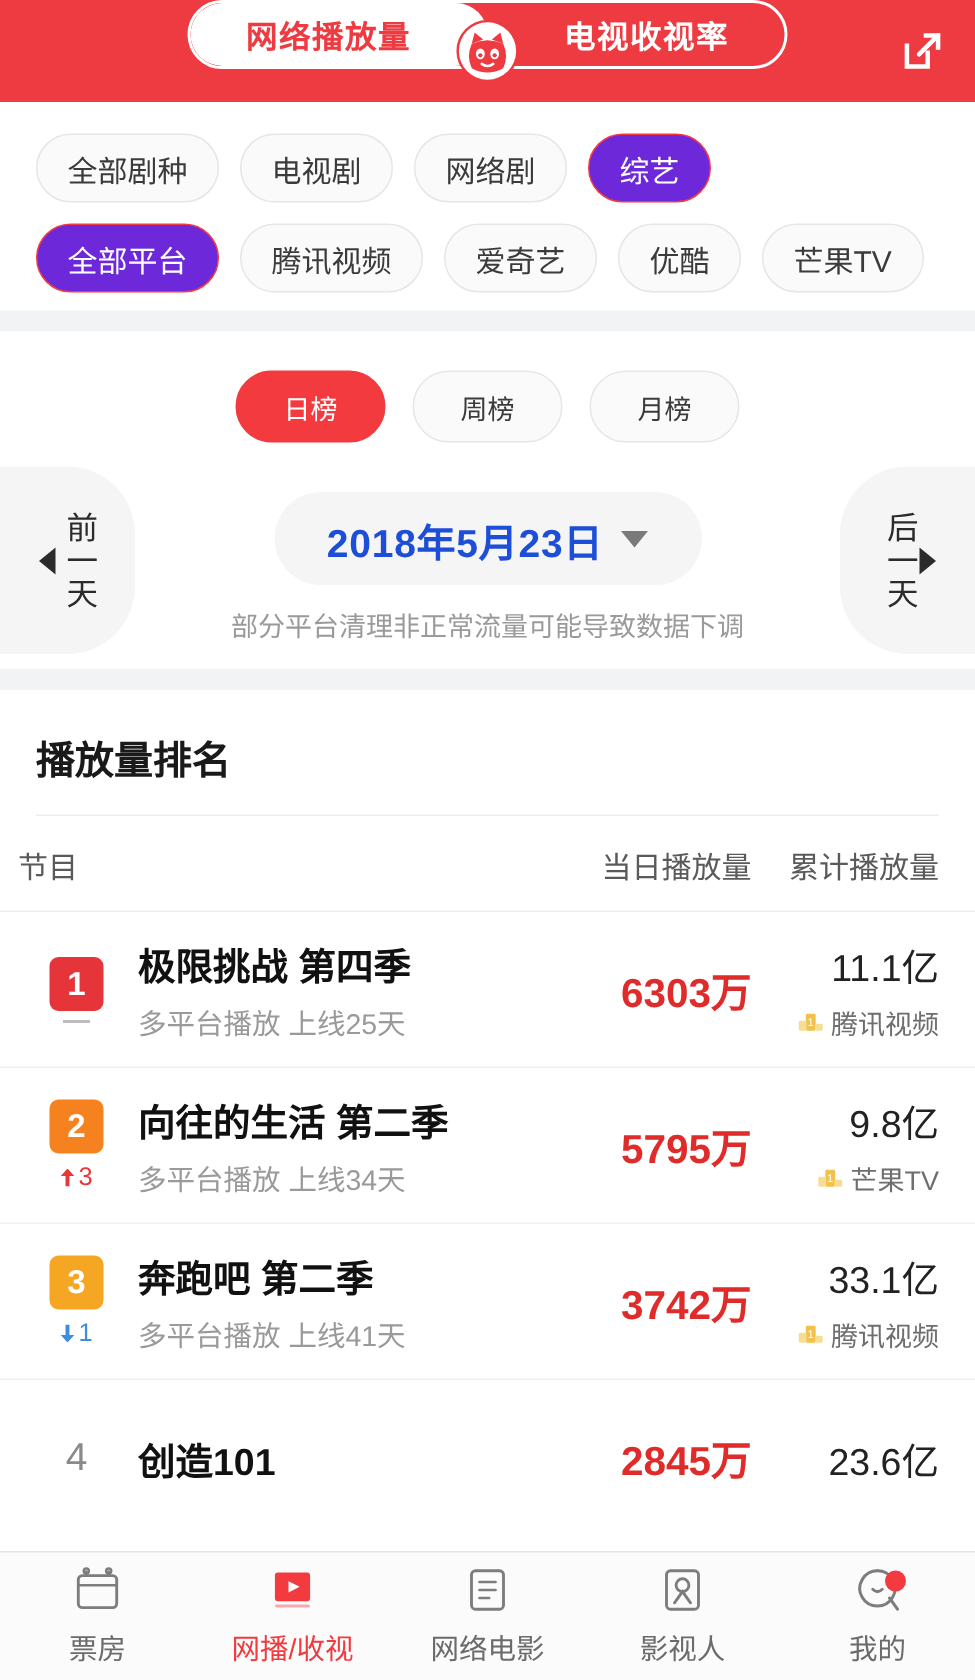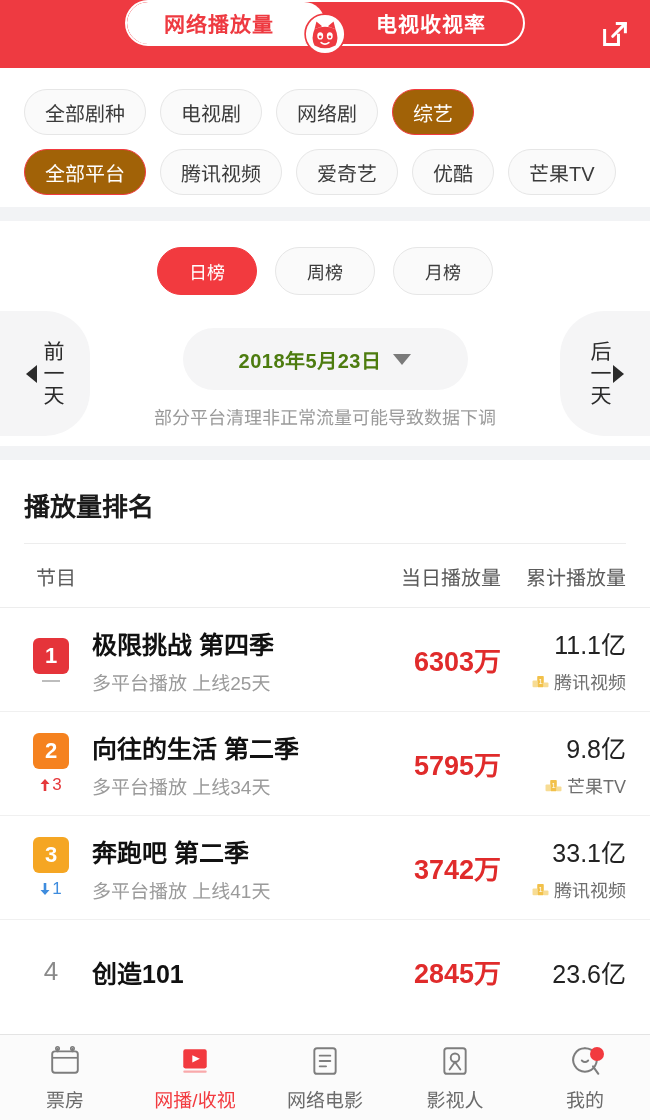--- a/index.html
+++ b/index.html
@@ -92,21 +92,21 @@
     color: #3b3b3b;
     font-size: 20px;
     display: flex;
     align-items: center;
     justify-content: center;
     padding: 0 20px;
     white-space: nowrap;
     flex: 0 0 auto;
   }
   .chip.on {
-    background: #a16207;
+    background: #6d28d9;
     border-color: #F23A3F;
     color: #ffffff;
   }
 
   .gap-bar { height: 14px; background: #f2f3f5; flex: 0 0 14px; }
 
   
   .period-wrap {
     background: #fff;
     padding-top: 26px;
@@ -164,31 +164,31 @@
   .date-center { display: flex; flex-direction: column; align-items: center; }
   .date-pill {
     width: 285px; height: 62px;
     background: #f5f5f6;
     border-radius: 31px;
     display: flex;
     align-items: center;
     justify-content: center;
     gap: 12px;
   }
-  .date-pill .dtext { font-size: 20px; font-weight: bold; color: #4d7c0f; letter-spacing: .5px; }
+  .date-pill .dtext { font-size: 26px; font-weight: bold; color: #1d4ed8; letter-spacing: .5px; }
   .caret { width: 0; height: 0; border-left: 9px solid transparent; border-right: 9px solid transparent; border-top: 11px solid #7a7a7a; }
   .date-note { margin-top: 13px; font-size: 18px; color: #9a9a9a; }
 
   
   .rank-card { background: #fff; flex: 1 1 auto; overflow: hidden; position: relative; }
   .rank-title { font-size: 26px; font-weight: bold; color: #1a1a1a; padding: 26px 24px 20px 24px; }
   .divider { height: 1px; background: #ededed; margin: 0 24px; }
   .col-head {
     display: flex; align-items: center;
-    padding: 18px 24px 16px 36px;
+    padding: 18px 24px 16px 12px;
     font-size: 20px; color: #5a5a5a;
   }
   .col-prog { flex: 1 1 auto; }
   .col-day  { width: 140px; text-align: right; }
   .col-acc  { width: 125px; text-align: right; }
 
   .rows { }
   .row {
     display: flex;
     align-items: center;

